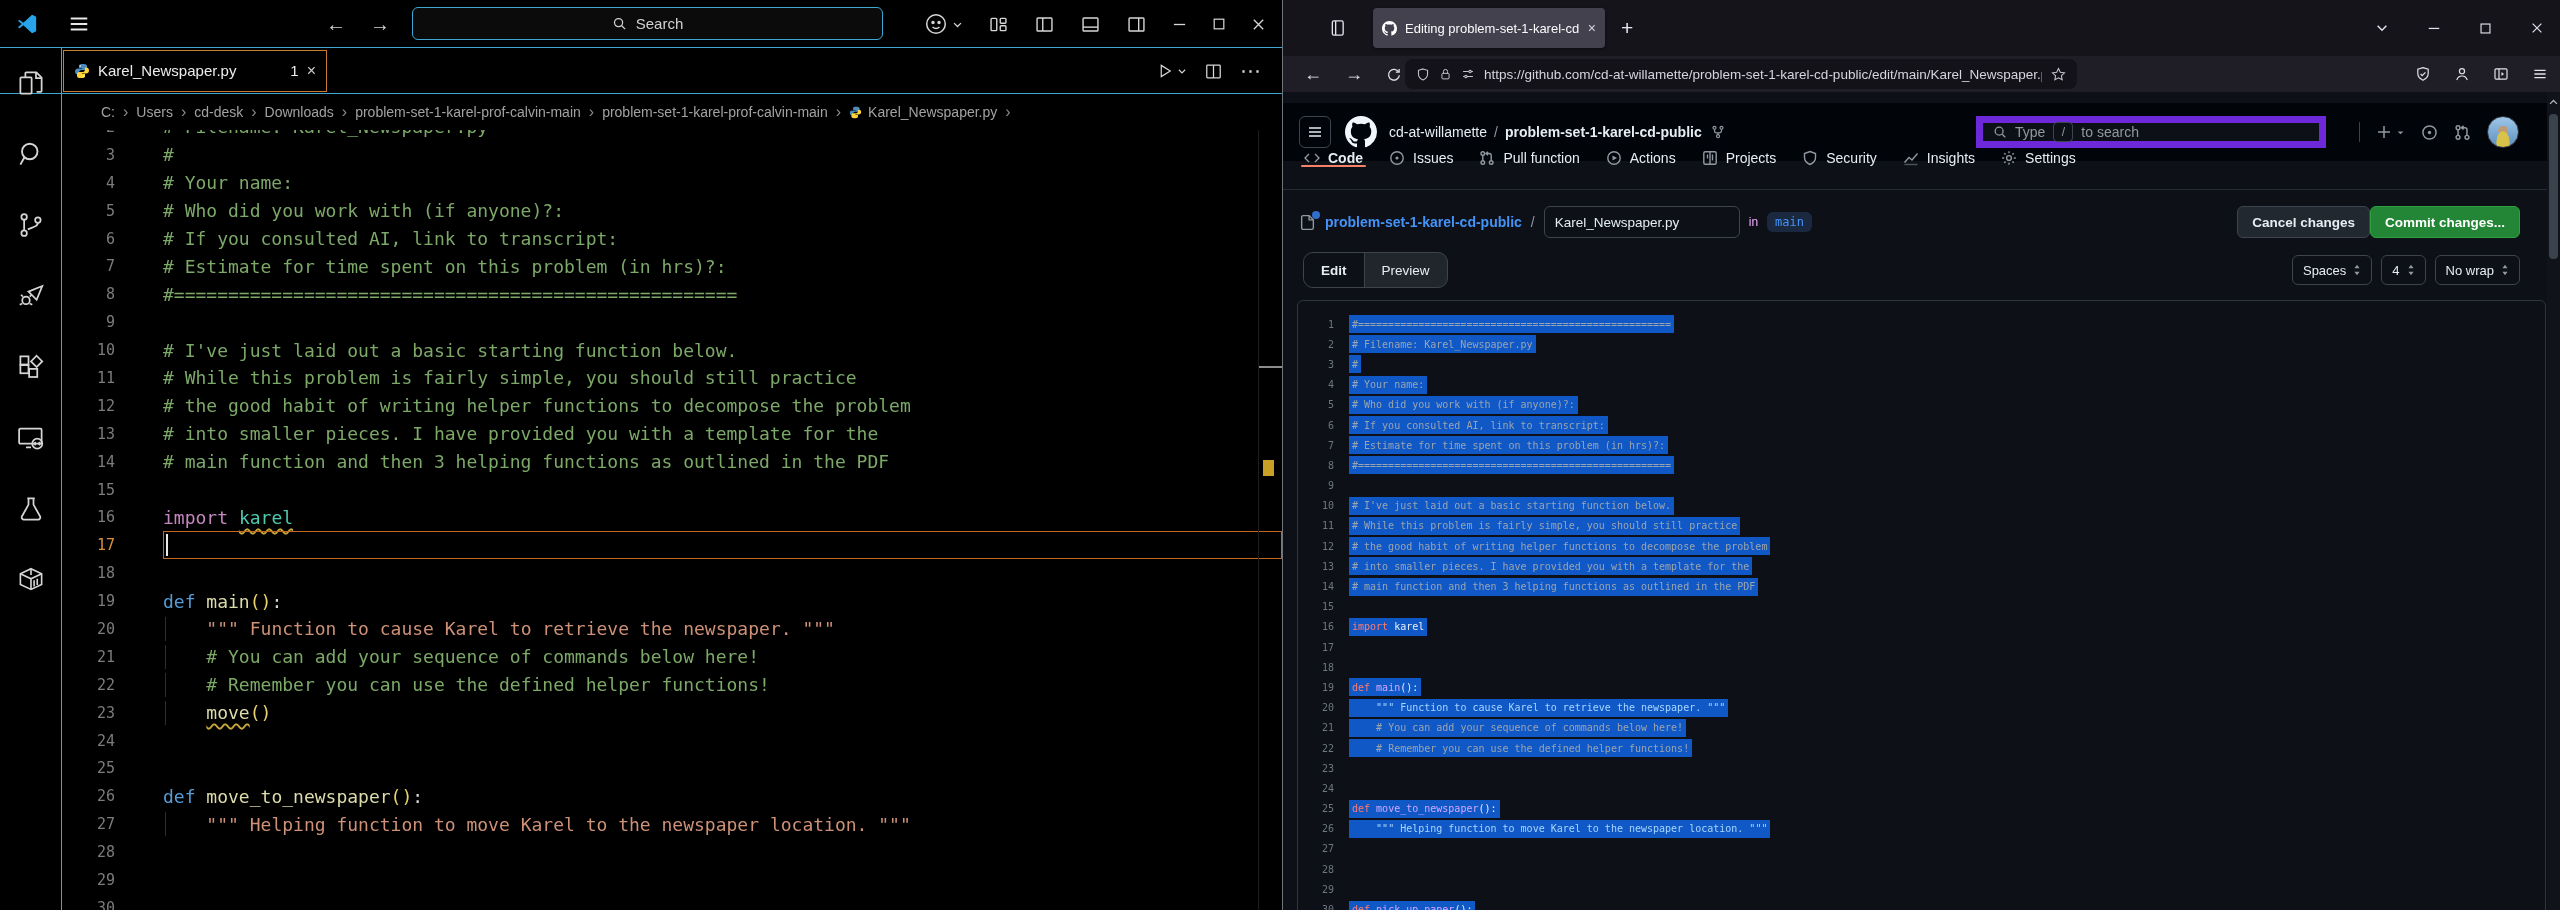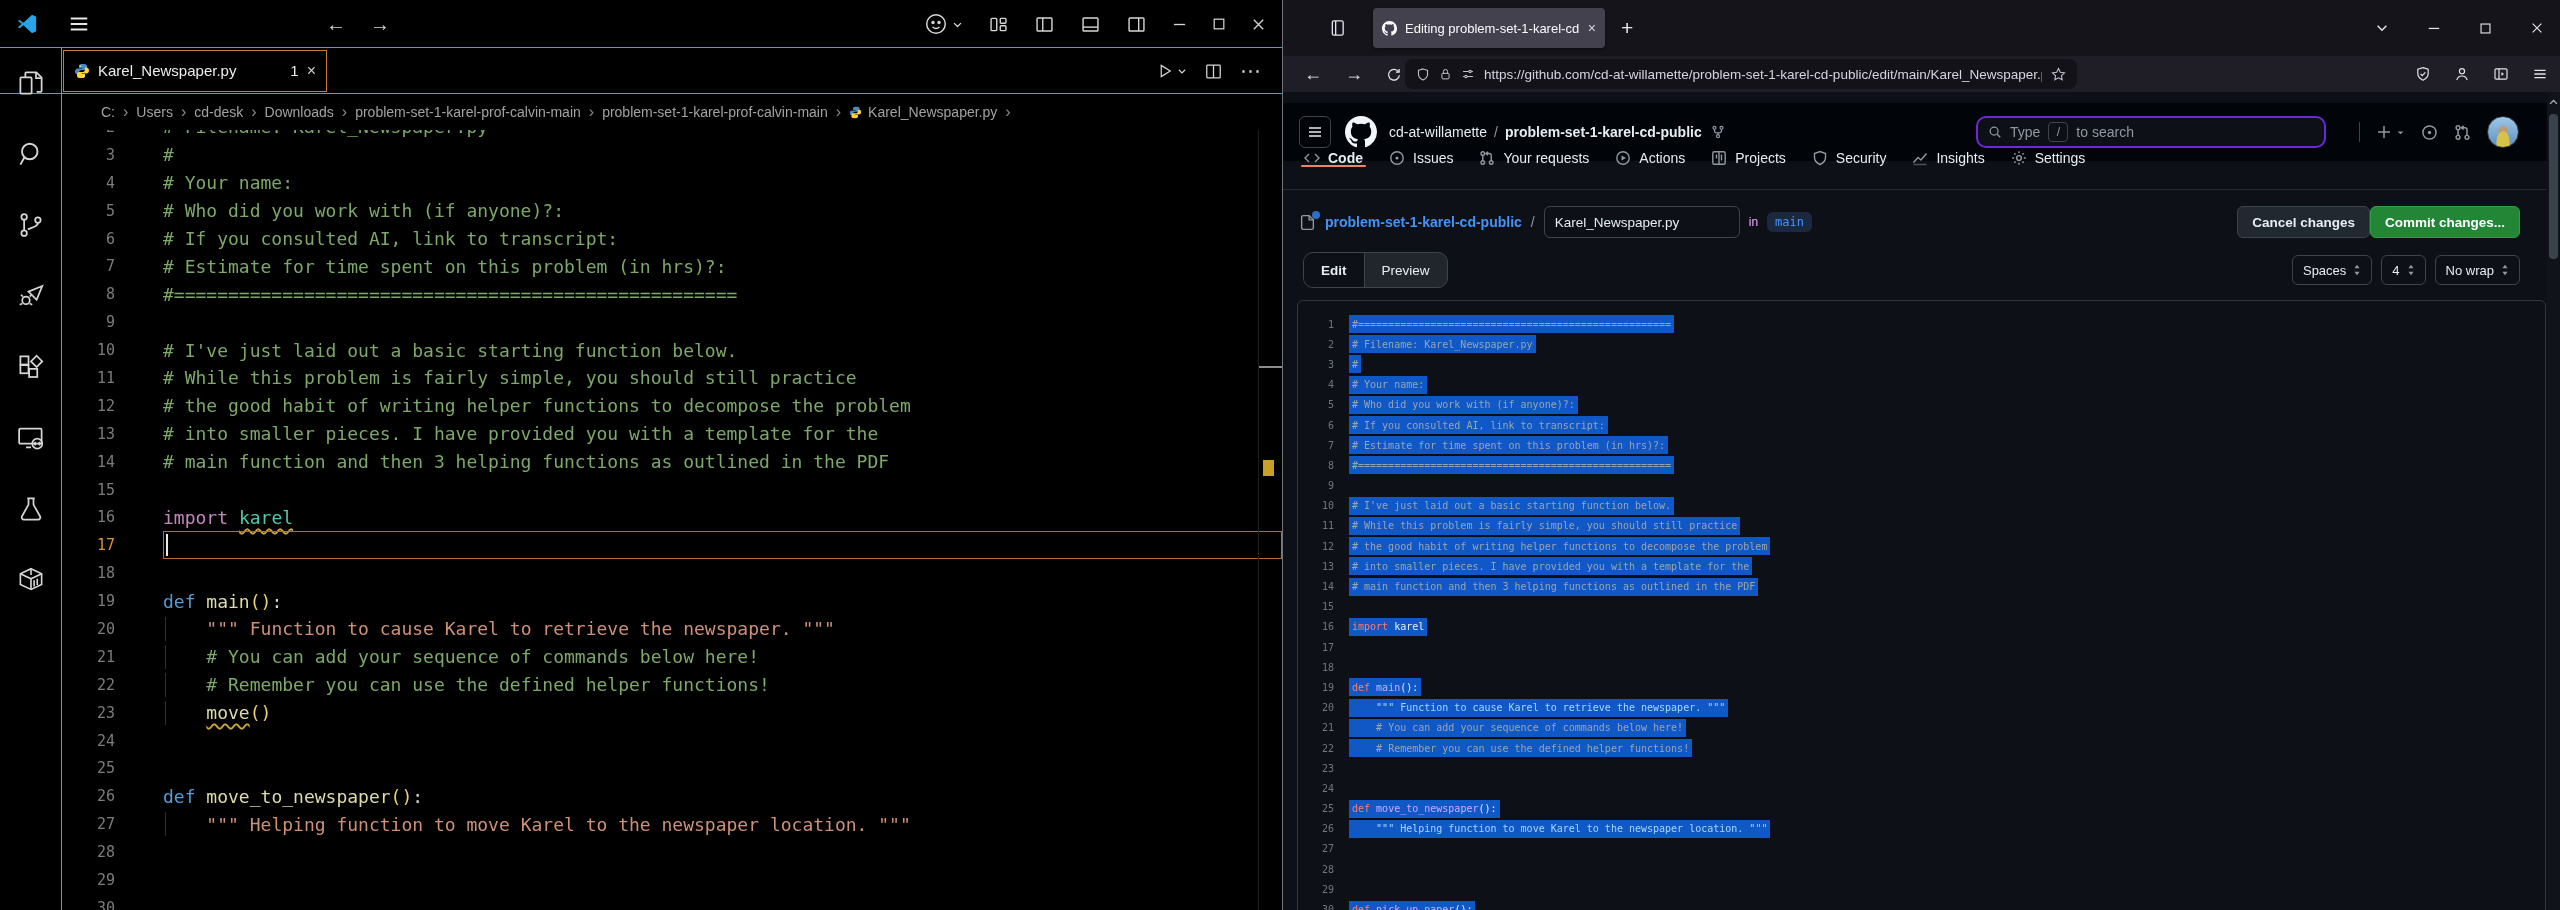--- a/index.html
+++ b/index.html
@@ -59,21 +59,21 @@
 
   
   .gh{position:absolute;left:0;top:92px;width:100%;bottom:0;background:#0d1117;}
   .gh-header{position:absolute;left:0;top:11px;width:100%;height:58px;background:#010409;display:flex;align-items:center;}
   .gh-burger{margin-left:16px;width:32px;height:32px;border:1px solid #3d444d;border-radius:6px;display:flex;align-items:center;justify-content:center;color:#e6edf3;}
   .gh-mark{margin-left:14px;color:#f0f6fc;}
   .gh-crumb{margin-left:12px;font-size:14px;color:#e6edf3;display:flex;align-items:center;gap:7px;}
   .gh-crumb .slash{color:#9198a1;}
   .gh-crumb .repo{font-weight:700;}
   .gh-fork-badge{color:#9198a1;margin-left:2px;}
-  .gh-search{position:absolute;left:693px;top:13px;width:350px;height:32px;border:2px solid #6d28d9;border-radius:10px;display:flex;align-items:center;padding:0 10px;gap:8px;color:#9198a1;font-size:14px;background:#0d1117;}
+  .gh-search{position:absolute;left:693px;top:13px;width:350px;height:32px;border:7px solid #6d28d9;border-radius:0;display:flex;align-items:center;padding:0 10px;gap:8px;color:#9198a1;font-size:14px;background:#0d1117;}
   .gh-slashkey{width:20px;height:20px;border:1px solid #3d444d;border-radius:4px;display:flex;align-items:center;justify-content:center;font-size:12px;color:#9198a1;}
   .gh-header-right{position:absolute;right:41px;top:0;height:58px;display:flex;align-items:center;gap:16px;color:#9198a1;}
   .gh-vdiv{width:1px;height:20px;background:#3d444d;}
   .gh-plus{display:flex;align-items:center;gap:4px;color:#9198a1;}
   .gh-avatar{width:32px;height:32px;border-radius:50%;background:radial-gradient(ellipse at 50% 85%, #d8c24a 0 30%, rgba(0,0,0,0) 32%),radial-gradient(circle at 50% 45%, #c09a72 0 20%, rgba(0,0,0,0) 22%),linear-gradient(#9ec7e8,#5e8fc0);border:1px solid #30363d;}
   .gh-nav{position:absolute;left:0;top:58px;width:100%;height:40px;display:flex;align-items:flex-start;padding-left:8px;border-bottom:1px solid #262c36;}
   .gh-nav-item{display:flex;align-items:center;gap:8px;padding:0 13px;color:#e6edf3;font-size:14px;position:relative;}
   .gh-nav-item .nicon{color:#9198a1;}
   .gh-nav-item.active{font-weight:700;}
   .gh-nav-item.active::after{content:"";position:absolute;left:10px;right:10px;bottom:-1px;height:2px;background:#f78166;border-radius:2px;}
@@ -119,20 +119,29 @@
     </span>
     <span class="vs-menu">
       <svg width="22" height="22" viewBox="0 0 24 24" stroke="currentColor" stroke-width="2" fill="none">
           <path d="M3 6h18M3 12h18M3 18h18"></path>
         </svg>
     </span>
     <div class="vs-nav-arrows">
       <span>←</span>
       <span>→</span>
     </div>
+    <div class="vs-search">
+      <span>
+        <svg width="15" height="15" viewBox="0 0 24 24" fill="none" stroke="currentColor" stroke-width="2">
+            <circle cx="10.5" cy="10.5" r="6.5"></circle>
+            <path d="M15.5 15.5 21 21"></path>
+          </svg>
+      </span>
+      <span>Search</span>
+    </div>
     <div class="vs-title-right">
       <span class="vs-account">
         <svg width="24" height="24" viewBox="0 0 24 24" fill="none" stroke="currentColor" stroke-width="1.5">
             <circle cx="12" cy="12" r="9.3"></circle>
             <circle cx="9" cy="10.5" r="1" fill="currentColor"></circle>
             <circle cx="15" cy="10.5" r="1" fill="currentColor"></circle>
             <path d="M8.5 15c2 1.6 5 1.6 7 0"></path>
           </svg>
         <svg width="11" height="11" viewBox="0 0 16 16" fill="none" stroke="currentColor" stroke-width="1.8">
             <path d="M3 6l5 5 5-5"></path>
@@ -617,21 +626,21 @@
       </span>
       <span class="gh-nav-item">
         <span class="nicon">
             <svg width="16" height="16" viewBox="0 0 16 16" fill="none" stroke="currentColor" stroke-width="1.4">
               <circle cx="3.8" cy="3.5" r="1.8"></circle>
               <circle cx="3.8" cy="12.5" r="1.8"></circle>
               <circle cx="12.2" cy="12.5" r="1.8"></circle>
               <path d="M3.8 5.3v5.4M9 1.8l-2 1.7 2 1.7M7.5 3.5h2.7a2 2 0 0 1 2 2v5.2"></path>
             </svg>
           </span>
-        <span>Your requests</span>
+        <span>Pull function</span>
       </span>
       <span class="gh-nav-item">
         <span class="nicon">
             <svg width="16" height="16" viewBox="0 0 16 16" fill="none" stroke="currentColor" stroke-width="1.4">
               <circle cx="8" cy="8" r="6.2"></circle>
               <path d="M6.5 5.5 11 8l-4.5 2.5z" fill="currentColor" stroke="none"></path>
             </svg>
           </span>
         <span>Actions</span>
       </span>

